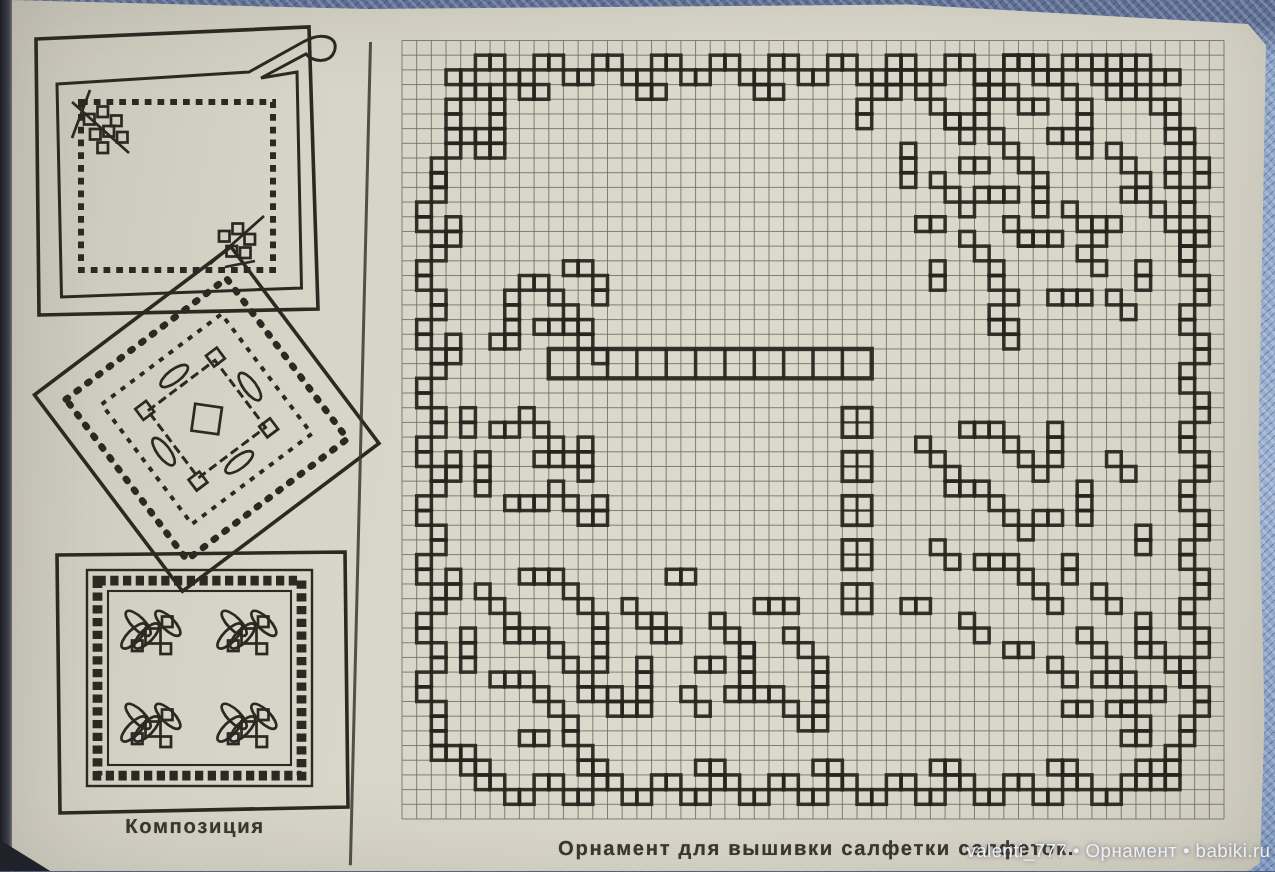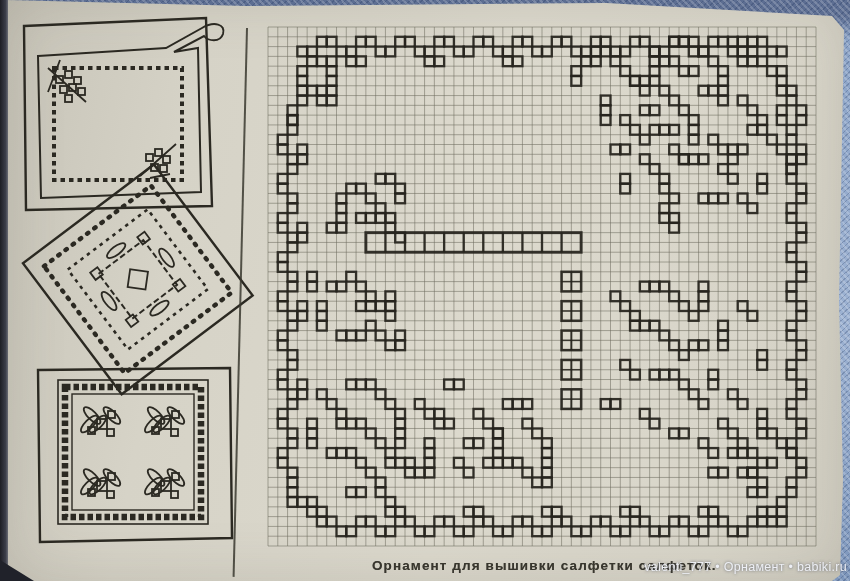--- a/index.html
+++ b/index.html
@@ -779,17 +779,18 @@
       <line x1="30" y1="32" x2="32" y2="32" stroke="#26241d" stroke-width="0.16" opacity="0.85"></line>
       <rect x="30" y="34" width="2" height="2" fill="none" stroke="#26241d" stroke-width="0.26" opacity="0.92"></rect>
       <line x1="31" y1="34" x2="31" y2="36" stroke="#26241d" stroke-width="0.2" opacity="0.92"></line>
       <line x1="30" y1="35" x2="32" y2="35" stroke="#26241d" stroke-width="0.16" opacity="0.85"></line>
       <rect x="30" y="37" width="2" height="2" fill="none" stroke="#26241d" stroke-width="0.26" opacity="0.92"></rect>
       <line x1="31" y1="37" x2="31" y2="39" stroke="#26241d" stroke-width="0.2" opacity="0.92"></line>
       <line x1="30" y1="38" x2="32" y2="38" stroke="#26241d" stroke-width="0.16" opacity="0.85"></line>
     </svg>
 
   <div id="caption-left" class="abs caption">
+    <div>Композиция</div>
   </div>
   <div id="caption-right" class="abs caption">Орнамент для вышивки салфетки салфеток.</div>
   <div id="watermark" class="abs">valenti_777 • Орнамент • babiki.ru</div>
 
 </div>
 
 </body></html>

